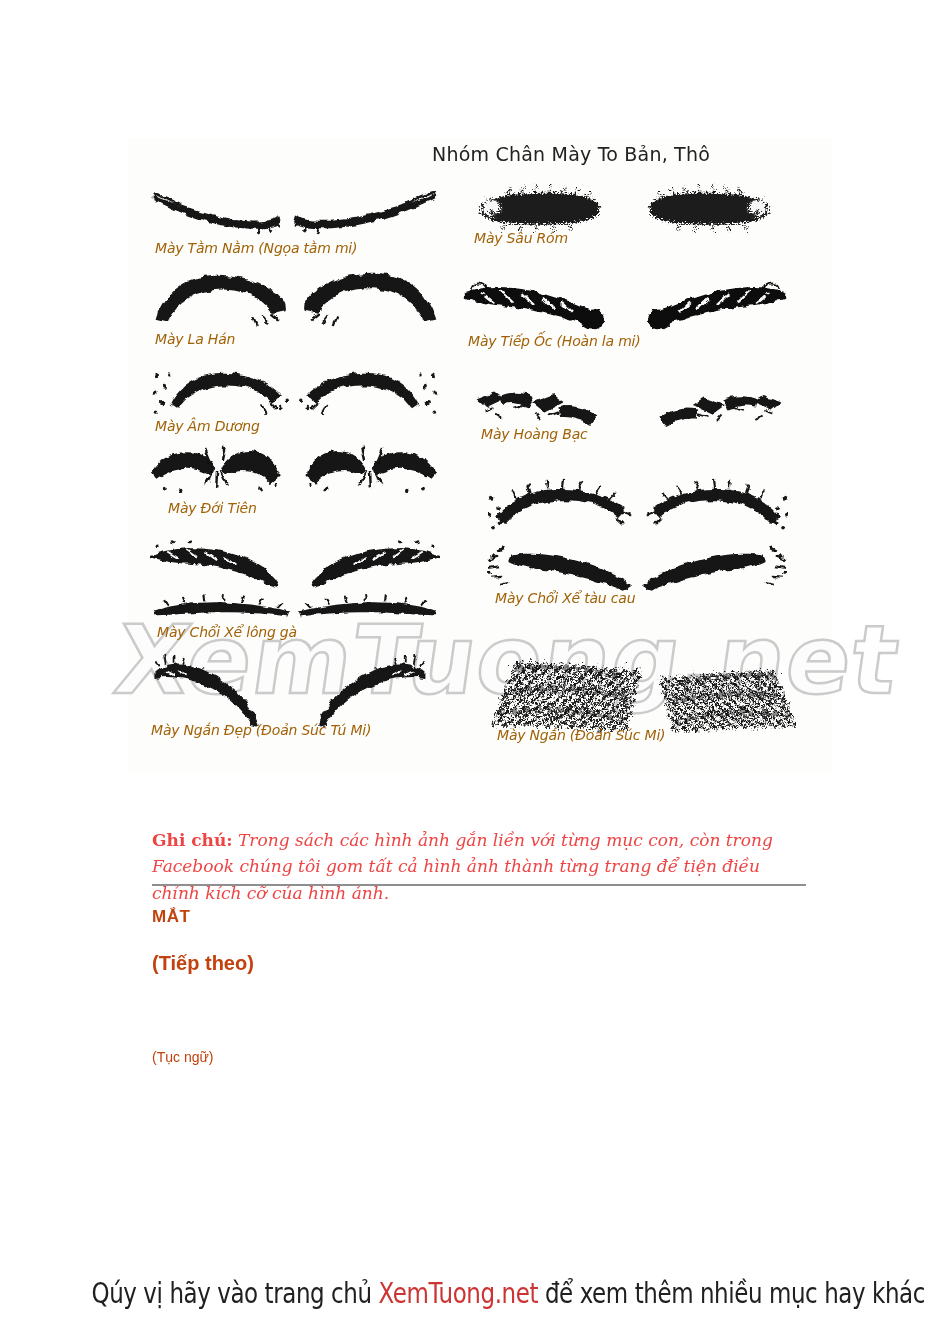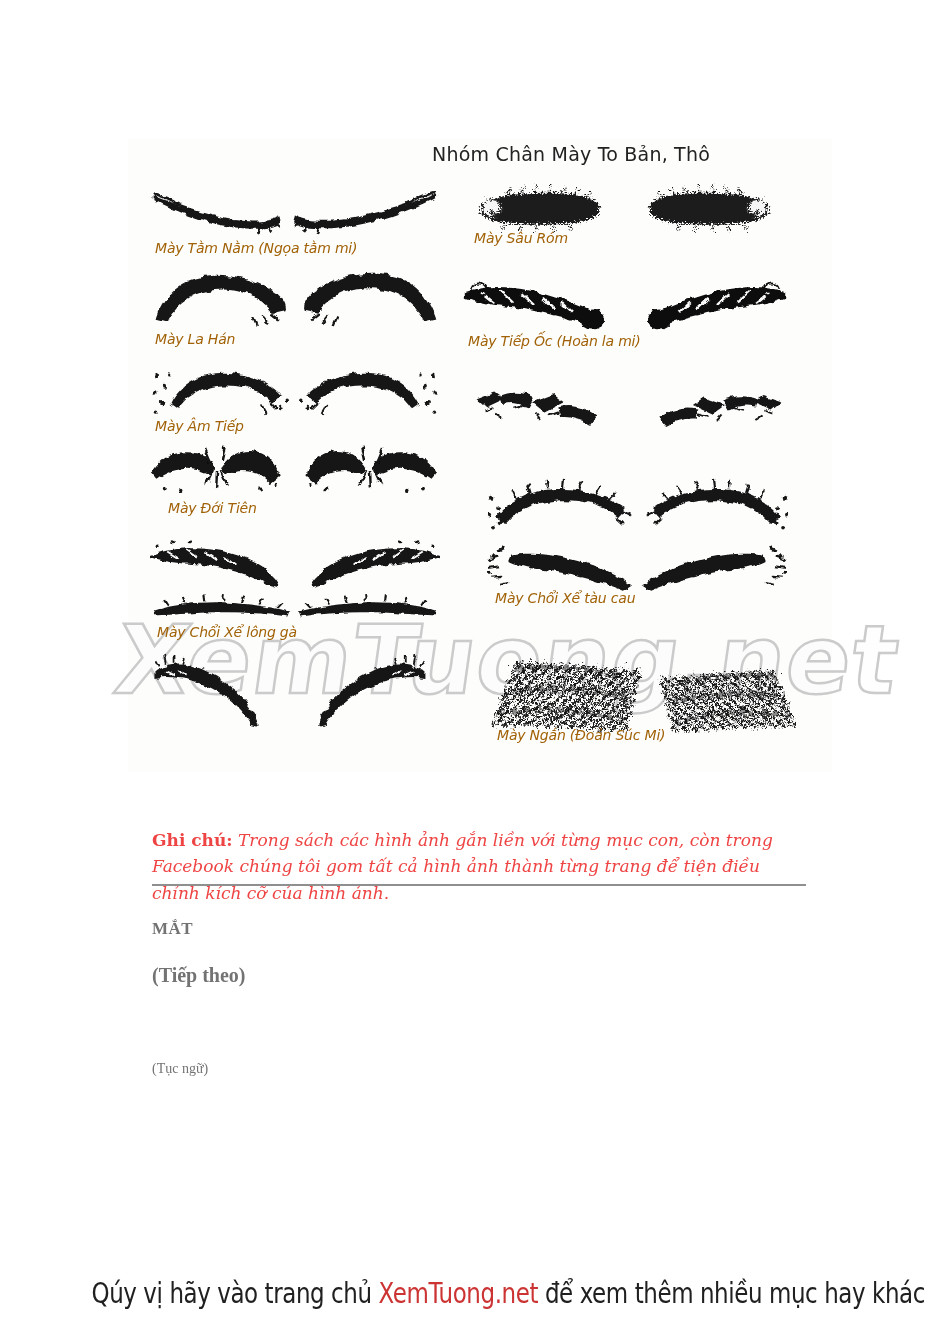--- a/index.html
+++ b/index.html
@@ -14,22 +14,22 @@
   .brow-label.wrap2{white-space:normal;text-align:justify;line-height:1.4;}
   .watermark{position:absolute;left:116px;top:608px;width:720px;z-index:1;
              font-weight:bold;font-size:95px;line-height:1.1;white-space:nowrap;
              transform:skewX(-8deg);color:rgba(252,252,252,.25);
              -webkit-text-stroke:2.5px #cbcbcb;letter-spacing:1px;pointer-events:none;}
   .note{position:absolute;left:152px;top:810px;width:660px;z-index:3;
         font-family:"DejaVu Serif","Liberation Serif",serif;font-size:17px;line-height:1.55;color:#ef4444;}
   .note .note-label{font-weight:bold;font-style:normal;}
   .note .note-body{font-style:italic;}
   .divider{position:absolute;left:152px;top:884px;width:654px;height:0;border-top:2px solid #8f8f8f;z-index:3;}
-  .serif-h{position:absolute;left:152px;font-family:Liberation Serif, serif;
-           color:#737373;z-index:3;margin-top:12px;}
+  .serif-h{position:absolute;left:152px;font-family:Liberation Sans, sans-serif;
+           color:#c2410c;z-index:3;}
   .h-mat{top:907px;font-size:17px;font-weight:bold;letter-spacing:.5px;}
   .h-tieptheo{top:952px;font-size:20px;font-weight:bold;}
   .h-quote{top:1031px;font-size:17px;font-style:italic;}
   .h-source{top:1049px;font-size:14px;}
   .footer{position:absolute;left:0;top:1277px;width:950px;text-align:right;z-index:3;}
   .footer-inner{display:inline-block;transform:scaleX(.82);transform-origin:50% 50%;
                 font-size:28px;letter-spacing:-.5px;color:#202020;white-space:nowrap;}
   .footer-brand{}
   .defs-holder{position:absolute;width:0;height:0;overflow:hidden;}
 </style>
@@ -207,21 +207,21 @@
       <use href="#b-lahan" xlink:href="#b-lahan"></use>
     </svg>
   <div class="brow-label" style="left:155px;top:331px">Mày La Hán</div>
 
   <svg class="brow" style="left:150px;top:364px;width:140px;height:58px" viewBox="0 0 150 64" preserveAspectRatio="none">
       <use href="#b-amduong" xlink:href="#b-amduong"></use>
     </svg>
   <svg class="brow mir" style="left:298px;top:364px;width:142px;height:58px" viewBox="0 0 150 64" preserveAspectRatio="none">
       <use href="#b-amduong" xlink:href="#b-amduong"></use>
     </svg>
-  <div class="brow-label" style="left:155px;top:418px">Mày Âm Tiếp</div>
+  <div class="brow-label" style="left:155px;top:418px">Mày Âm Dương</div>
 
   <svg class="brow" style="left:148px;top:441px;width:140px;height:62px" viewBox="0 0 150 64" preserveAspectRatio="none">
       <use href="#b-doitien" xlink:href="#b-doitien"></use>
     </svg>
   <svg class="brow mir" style="left:298px;top:441px;width:142px;height:62px" viewBox="0 0 150 64" preserveAspectRatio="none">
       <use href="#b-doitien" xlink:href="#b-doitien"></use>
     </svg>
   <div class="brow-label" style="left:168px;top:500px">Mày Đới Tiên</div>
 
   <svg class="brow" style="left:148px;top:534px;width:144px;height:56px" viewBox="0 0 150 64" preserveAspectRatio="none">
@@ -237,20 +237,21 @@
       <use href="#b-broomga-b" xlink:href="#b-broomga-b"></use>
     </svg>
   <div class="brow-label" style="left:157px;top:624px">Mày Chổi Xể lông gà</div>
 
   <svg class="brow" style="left:152px;top:656px;width:130px;height:70px" viewBox="0 0 150 64" preserveAspectRatio="none">
       <use href="#b-ngandep" xlink:href="#b-ngandep"></use>
     </svg>
   <svg class="brow mir" style="left:294px;top:656px;width:134px;height:70px" viewBox="0 0 150 64" preserveAspectRatio="none">
       <use href="#b-ngandep" xlink:href="#b-ngandep"></use>
     </svg>
+  <div class="brow-label" style="left:151px;top:722px">Mày Ngắn Đẹp (Đoản Súc Tú Mi)</div>
 
   <svg class="brow" style="left:468px;top:184px;width:138px;height:54px" viewBox="0 0 150 64" preserveAspectRatio="none">
       <use href="#b-cater" xlink:href="#b-cater"></use>
     </svg>
   <svg class="brow mir" style="left:643px;top:184px;width:138px;height:54px" viewBox="0 0 150 64" preserveAspectRatio="none">
       <use href="#b-cater" xlink:href="#b-cater"></use>
     </svg>
   <div class="brow-label" style="left:474px;top:230px">Mày Sâu Róm</div>
 
   <svg class="brow" style="left:462px;top:276px;width:144px;height:58px" viewBox="0 0 150 64" preserveAspectRatio="none">
@@ -260,20 +261,21 @@
       <use href="#b-spiral" xlink:href="#b-spiral"></use>
     </svg>
   <div class="brow-label" style="left:468px;top:333px">Mày Tiếp Ốc (Hoàn la mi)</div>
 
   <svg class="brow" style="left:474px;top:386px;width:132px;height:52px" viewBox="0 0 150 64" preserveAspectRatio="none">
       <use href="#b-hoangbac" xlink:href="#b-hoangbac"></use>
     </svg>
   <svg class="brow mir" style="left:650px;top:390px;width:134px;height:48px" viewBox="0 0 150 64" preserveAspectRatio="none">
       <use href="#b-hoangbac" xlink:href="#b-hoangbac"></use>
     </svg>
+  <div class="brow-label wrap2" style="left:481px;top:425px;width:118px">Mày Hoàng Bạc</div>
 
   <svg class="brow" style="left:486px;top:478px;width:152px;height:60px" viewBox="0 0 150 64" preserveAspectRatio="none">
       <use href="#b-broomcau" xlink:href="#b-broomcau"></use>
     </svg>
   <svg class="brow mir" style="left:640px;top:478px;width:150px;height:60px" viewBox="0 0 150 64" preserveAspectRatio="none">
       <use href="#b-broomcau" xlink:href="#b-broomcau"></use>
     </svg>
   <svg class="brow" style="left:484px;top:540px;width:152px;height:56px" viewBox="0 0 150 64" preserveAspectRatio="none">
       <use href="#b-slant" xlink:href="#b-slant"></use>
     </svg>

